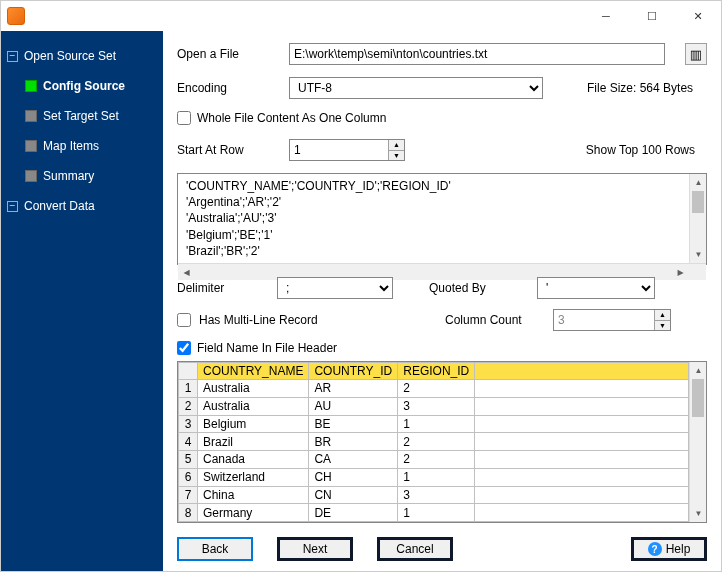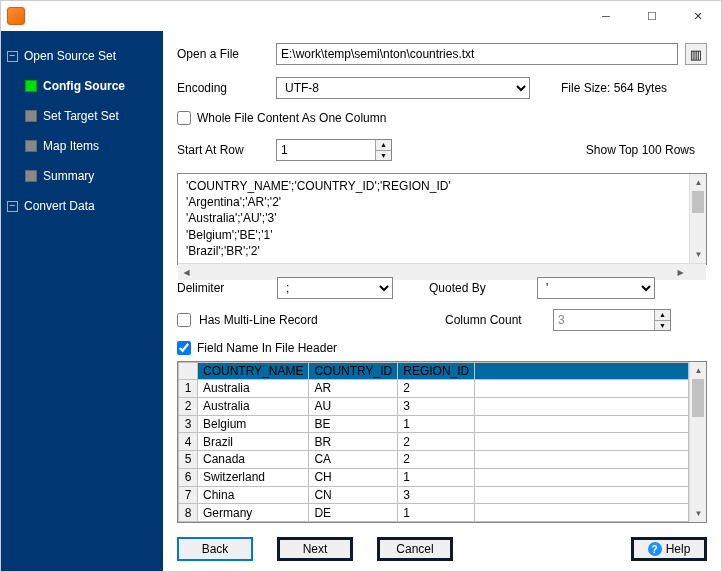--- a/index.html
+++ b/index.html
@@ -77,21 +77,21 @@
     flex: 1;
     padding: 12px 14px 10px 14px;
     display: flex;
     flex-direction: column;
     gap: 0;
   }
   .row {
     display: flex;
     align-items: center;
     margin-bottom: 12px;
-    gap: 7px;
+    gap: 20px;
   }
   .label { width: 92px; }
   .text-input {
     flex: 1;
     height: 22px;
     border: 1px solid #858585;
     padding: 2px 4px;
     font-size: 12px;
     font-family: inherit;
   }
@@ -205,21 +205,21 @@
     width: calc(100% - 17px);
   }
   th, td {
     border: 1px solid #c0c0c0;
     padding: 1px 5px;
     text-align: left;
     height: 17px;
     background: #fff;
   }
   th {
-    background: #0369a1;
+    background: #fde047;
     font-weight: 400;
   }
   th.rownum, td.rownum {
     background: #f0f0f0;
     text-align: center;
     width: 24px;
   }
   .table-scroll-v {
     width: 17px;
     background: #f0f0f0;

